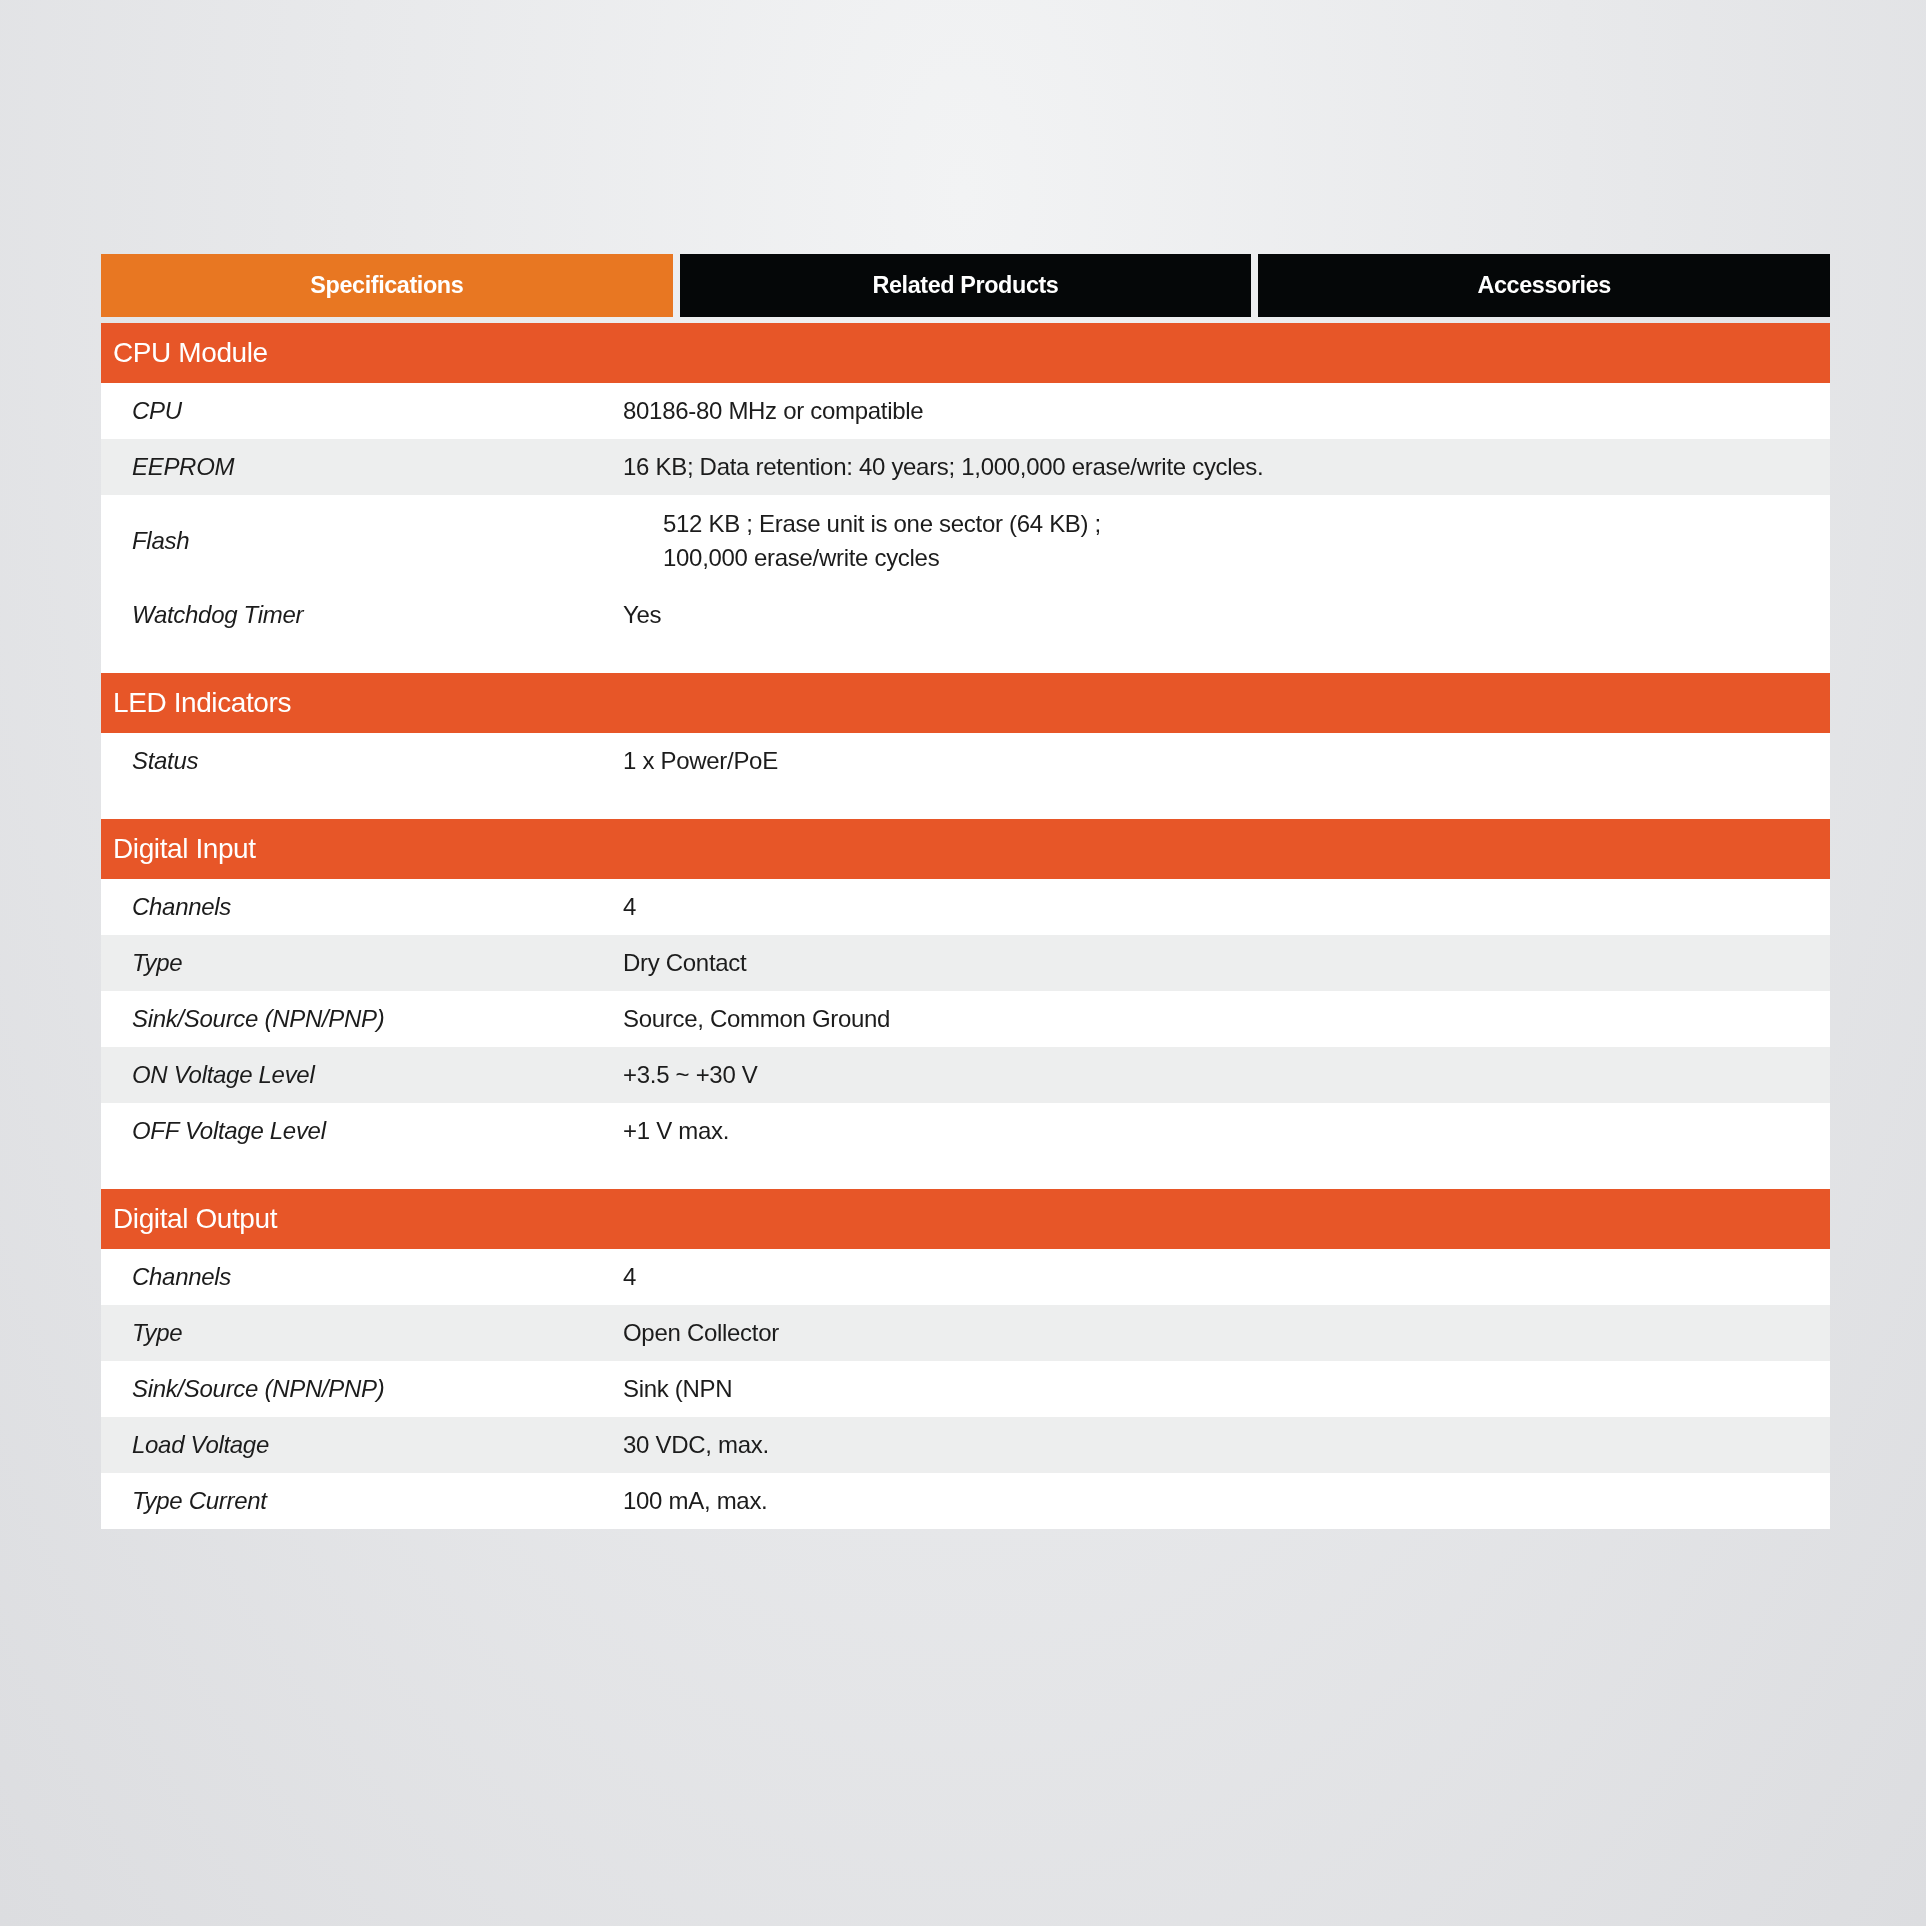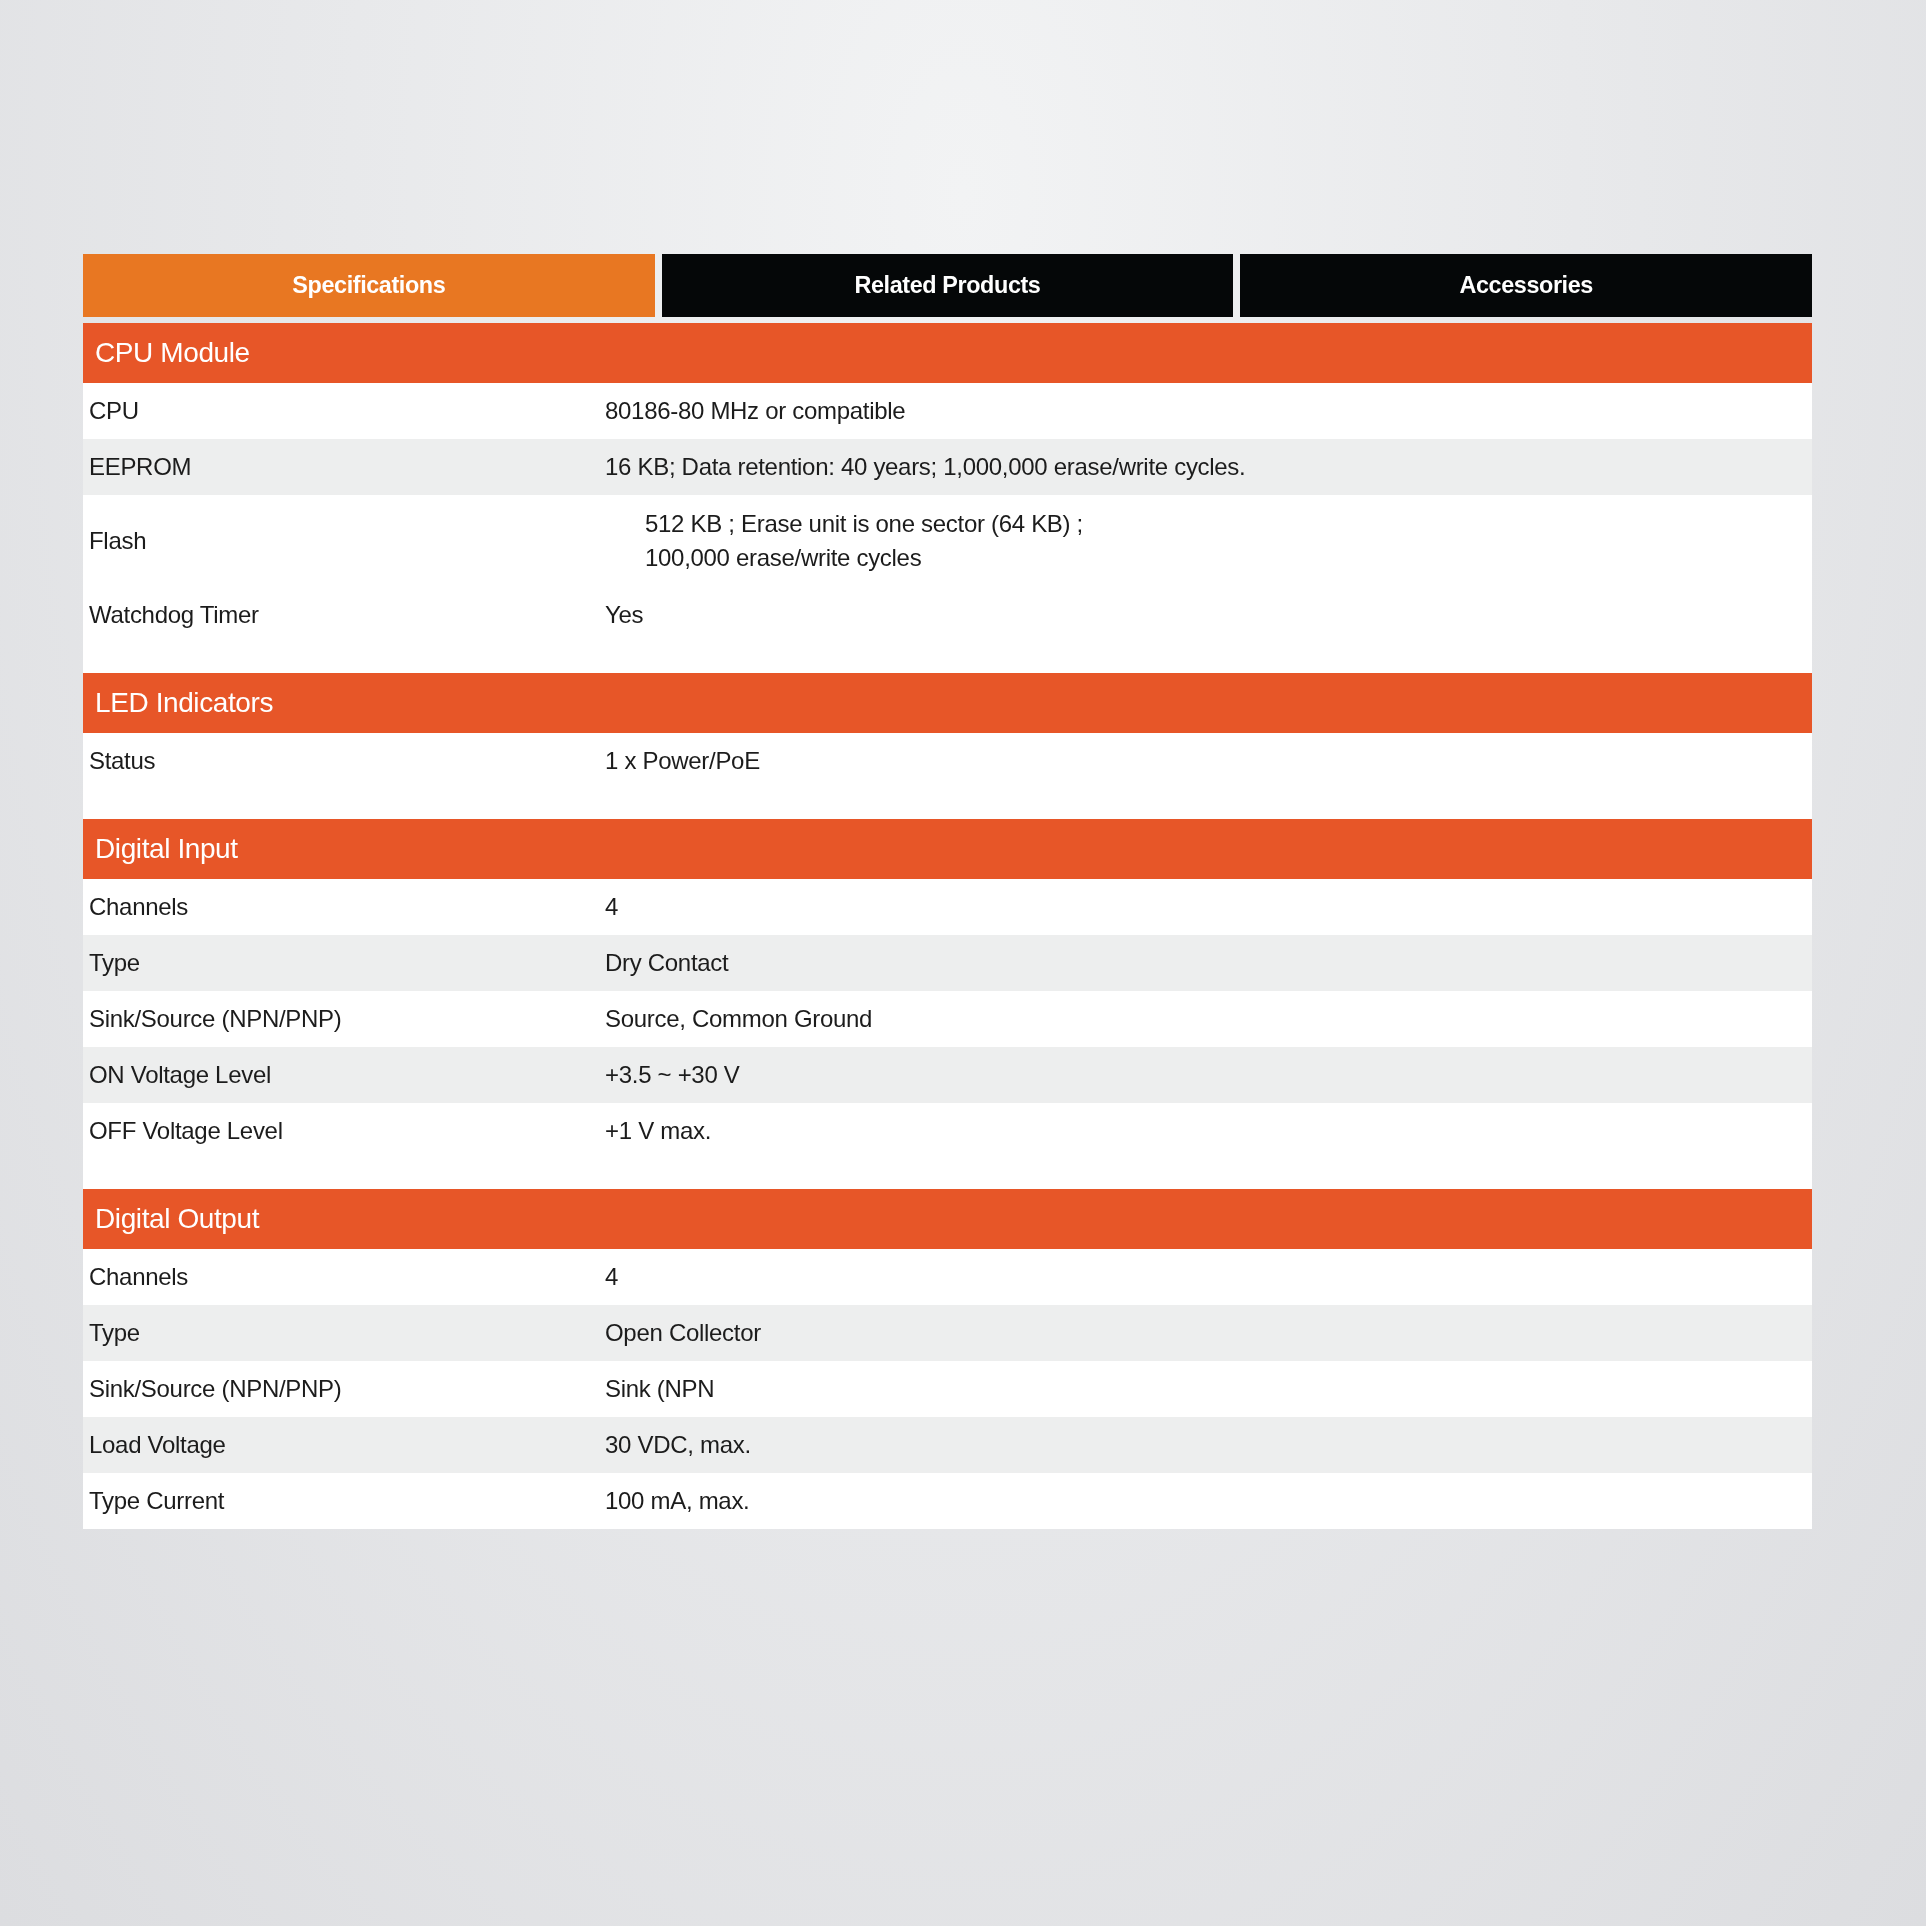--- a/index.html
+++ b/index.html
@@ -1,37 +1,37 @@
 <!DOCTYPE html>
 <html style="font-size:11.3px"><head>
 <meta charset="utf-8">
 <style>
   html, body { margin:0; padding:0; }
   body {
     width:1926px; height:1926px; overflow:hidden; position:relative;
     background: radial-gradient(ellipse at 50% 10%, #f2f3f4 0%, #e8e9eb 45%, #dcdde0 100%);
     font-family: "Liberation Sans", sans-serif;
   }
-  .wrap { position:absolute; left:83px; top:254px; width:1729px; }
+  .wrap { position:absolute; left:101px; top:254px; width:1729px; }
   .tabs { display:flex; height:63px; gap:7px; margin-bottom:6.4px; }
   .tab {
     flex:1; display:flex; align-items:center; justify-content:center;
     color:#fff; font-weight:bold; font-size:23.4px; letter-spacing:-0.4px;
     background:#050708; cursor:pointer;
   }
   .tab.active { background:#e87722; }
   .section-head {
     background:#e75628; color:#fff; height:60px;
     display:flex; align-items:center; padding-left:12px;
     font-size:28px; letter-spacing:-0.4px;
   }
   .row { display:flex; align-items:center; min-height:56px; background:#fff; color:#1c1c1c; font-size:24px; letter-spacing:-0.3px; }
   .row.alt { background:#edeeee; }
   .row.tall { min-height:92px;gap:40px; }
-  .row .k { width:522px; padding-left:6px; box-sizing:border-box; }
+  .row .k { width:522px; padding-left:31px; box-sizing:border-box;font-style:italic; }
   .row .v { flex:1; line-height:34px; }
   .spacer { height:30px; background:#fff; }
 </style>
 </head>
 <body>
 
 <div class="wrap">
   <div class="tabs">
     <div class="tab active">Specifications</div>
     <div class="tab">Related Products</div>

